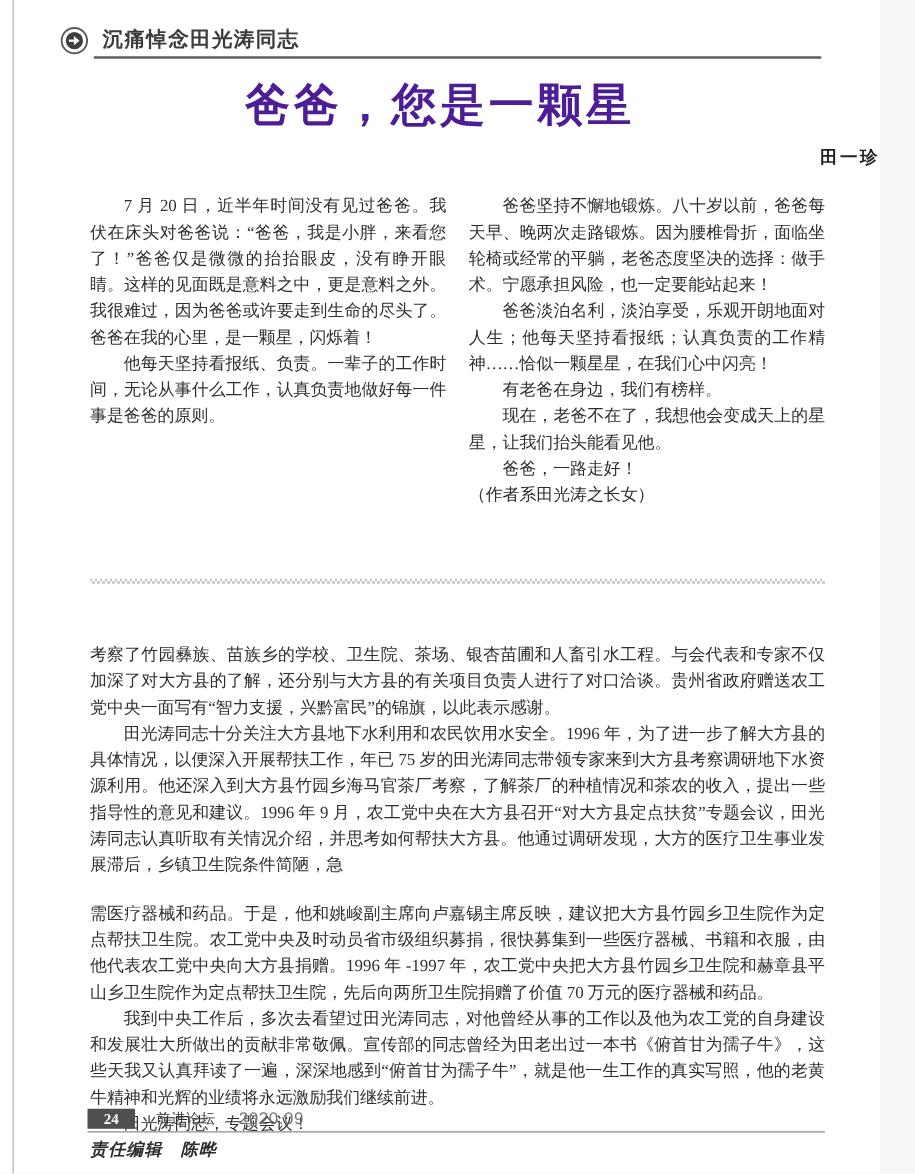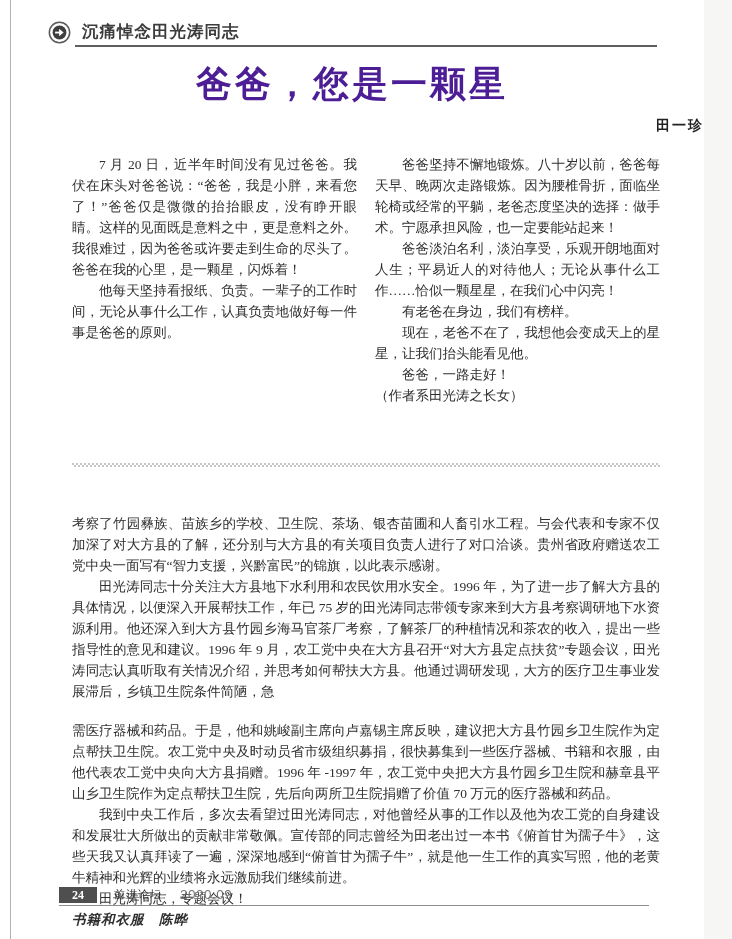--- a/index.html
+++ b/index.html
@@ -74,21 +74,21 @@
     background-image:
       repeating-linear-gradient(90deg,#c6c6c6 0 2px,transparent 2px 4px),
       repeating-linear-gradient(90deg,transparent 0 2px,#c6c6c6 2px 4px);
     background-size:100% 2px,100% 2px;
     background-position:0 0,0 2px;
     background-repeat:no-repeat,no-repeat;
   }
 
   
   .footer{
-    position:absolute;top:884px;left:59px;width:590px;height:21px;
+    position:absolute;top:884px;left:70px;width:590px;height:21px;
     display:flex;align-items:center;
     border-bottom:1px solid #8d8d8d;
     font-family:"Liberation Sans","DejaVu Sans",sans-serif;
   }
   .pagenum{
     background:#4f4f4f;color:#ffffff;
     width:38px;height:16px;line-height:16px;
     text-align:center;font-weight:bold;font-size:12px;
     font-family:"Liberation Serif","DejaVu Serif",serif;
   }
@@ -119,40 +119,40 @@
   <h1 class="title">爸爸，您是一颗星</h1>
   <div class="author">田一珍</div>
 
   <section class="columns art1">
     <div class="col">
       <p class="indent">7 月 20 日，近半年时间没有见过爸爸。我伏在床头对爸爸说：“爸爸，我是小胖，来看您了！”爸爸仅是微微的抬抬眼皮，没有睁开眼睛。这样的见面既是意料之中，更是意料之外。我很难过，因为爸爸或许要走到生命的尽头了。爸爸在我的心里，是一颗星，闪烁着！</p>
       <p class="indent">他每天坚持看报纸、负责。一辈子的工作时间，无论从事什么工作，认真负责地做好每一件事是爸爸的原则。</p>
     </div>
     <div class="col">
       <p class="indent">爸爸坚持不懈地锻炼。八十岁以前，爸爸每天早、晚两次走路锻炼。因为腰椎骨折，面临坐轮椅或经常的平躺，老爸态度坚决的选择：做手术。宁愿承担风险，也一定要能站起来！</p>
-      <p class="indent">爸爸淡泊名利，淡泊享受，乐观开朗地面对人生；平易近人的对待他人；无论从事什么工作……恰似一颗星星，在我们心中闪亮！</p>
+      <p class="indent">爸爸淡泊名利，淡泊享受，乐观开朗地面对人生；他每天坚持看报纸；认真负责的工作精神……恰似一颗星星，在我们心中闪亮！</p>
       <p class="indent">有老爸在身边，我们有榜样。</p>
       <p class="indent">现在，老爸不在了，我想他会变成天上的星星，让我们抬头能看见他。</p>
       <p class="indent">爸爸，一路走好！</p>
       <p class="byline">（作者系田光涛之长女）</p>
     </div>
   </section>
 
   <div class="divider"></div>
 
   <section class="columns art2">
     <div class="col">
       <p>考察了竹园彝族、苗族乡的学校、卫生院、茶场、银杏苗圃和人畜引水工程。与会代表和专家不仅加深了对大方县的了解，还分别与大方县的有关项目负责人进行了对口洽谈。贵州省政府赠送农工党中央一面写有“智力支援，兴黔富民”的锦旗，以此表示感谢。</p>
       <p class="indent">田光涛同志十分关注大方县地下水利用和农民饮用水安全。1996 年，为了进一步了解大方县的具体情况，以便深入开展帮扶工作，年已 75 岁的田光涛同志带领专家来到大方县考察调研地下水资源利用。他还深入到大方县竹园乡海马官茶厂考察，了解茶厂的种植情况和茶农的收入，提出一些指导性的意见和建议。1996 年 9 月，农工党中央在大方县召开“对大方县定点扶贫”专题会议，田光涛同志认真听取有关情况介绍，并思考如何帮扶大方县。他通过调研发现，大方的医疗卫生事业发展滞后，乡镇卫生院条件简陋，急</p>
     </div>
     <div class="col">
       <p>需医疗器械和药品。于是，他和姚峻副主席向卢嘉锡主席反映，建议把大方县竹园乡卫生院作为定点帮扶卫生院。农工党中央及时动员省市级组织募捐，很快募集到一些医疗器械、书籍和衣服，由他代表农工党中央向大方县捐赠。1996 年 -1997 年，农工党中央把大方县竹园乡卫生院和赫章县平山乡卫生院作为定点帮扶卫生院，先后向两所卫生院捐赠了价值 70 万元的医疗器械和药品。</p>
       <p class="indent">我到中央工作后，多次去看望过田光涛同志，对他曾经从事的工作以及他为农工党的自身建设和发展壮大所做出的贡献非常敬佩。宣传部的同志曾经为田老出过一本书《俯首甘为孺子牛》，这些天我又认真拜读了一遍，深深地感到“俯首甘为孺子牛”，就是他一生工作的真实写照，他的老黄牛精神和光辉的业绩将永远激励我们继续前进。</p>
       <p class="indent">田光涛同志，专题会议！</p>
-      <p class="editor">书籍和衣服　陈晔</p>
+      <p class="editor">责任编辑　陈晔</p>
     </div>
   </section>
 
   <footer class="footer">
     <span class="pagenum">24</span>
     <span class="journal">前进论坛</span>
     <span class="issue">2020.09</span>
   </footer>
 
 </div>

